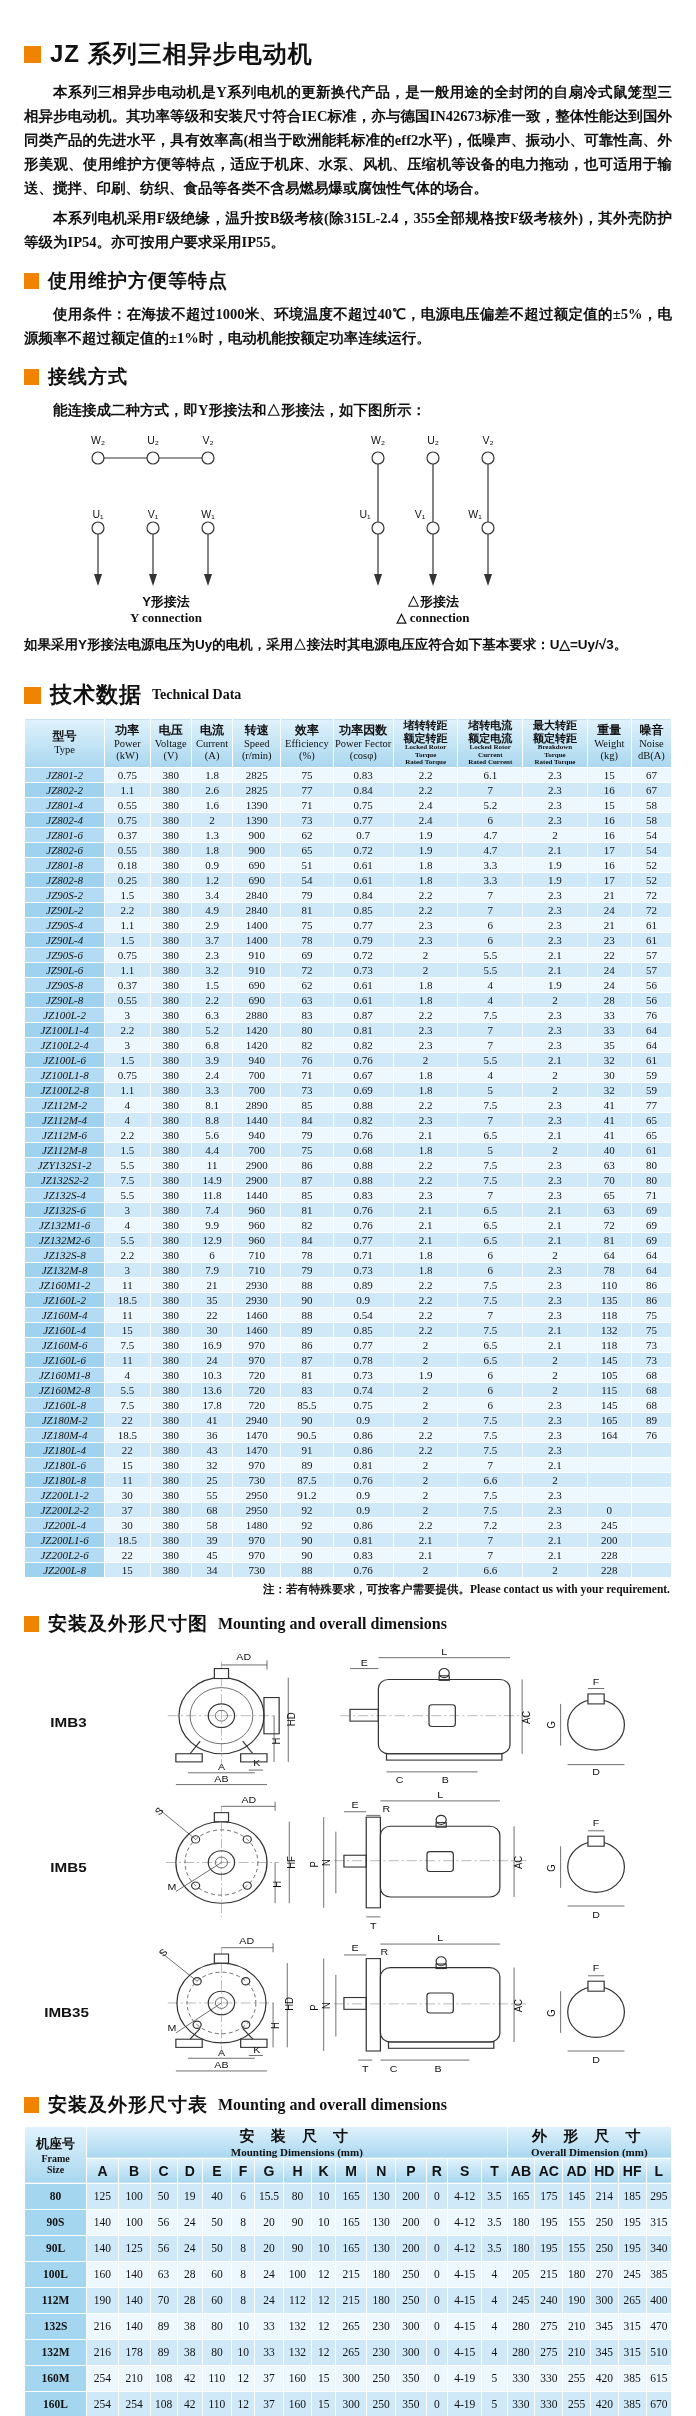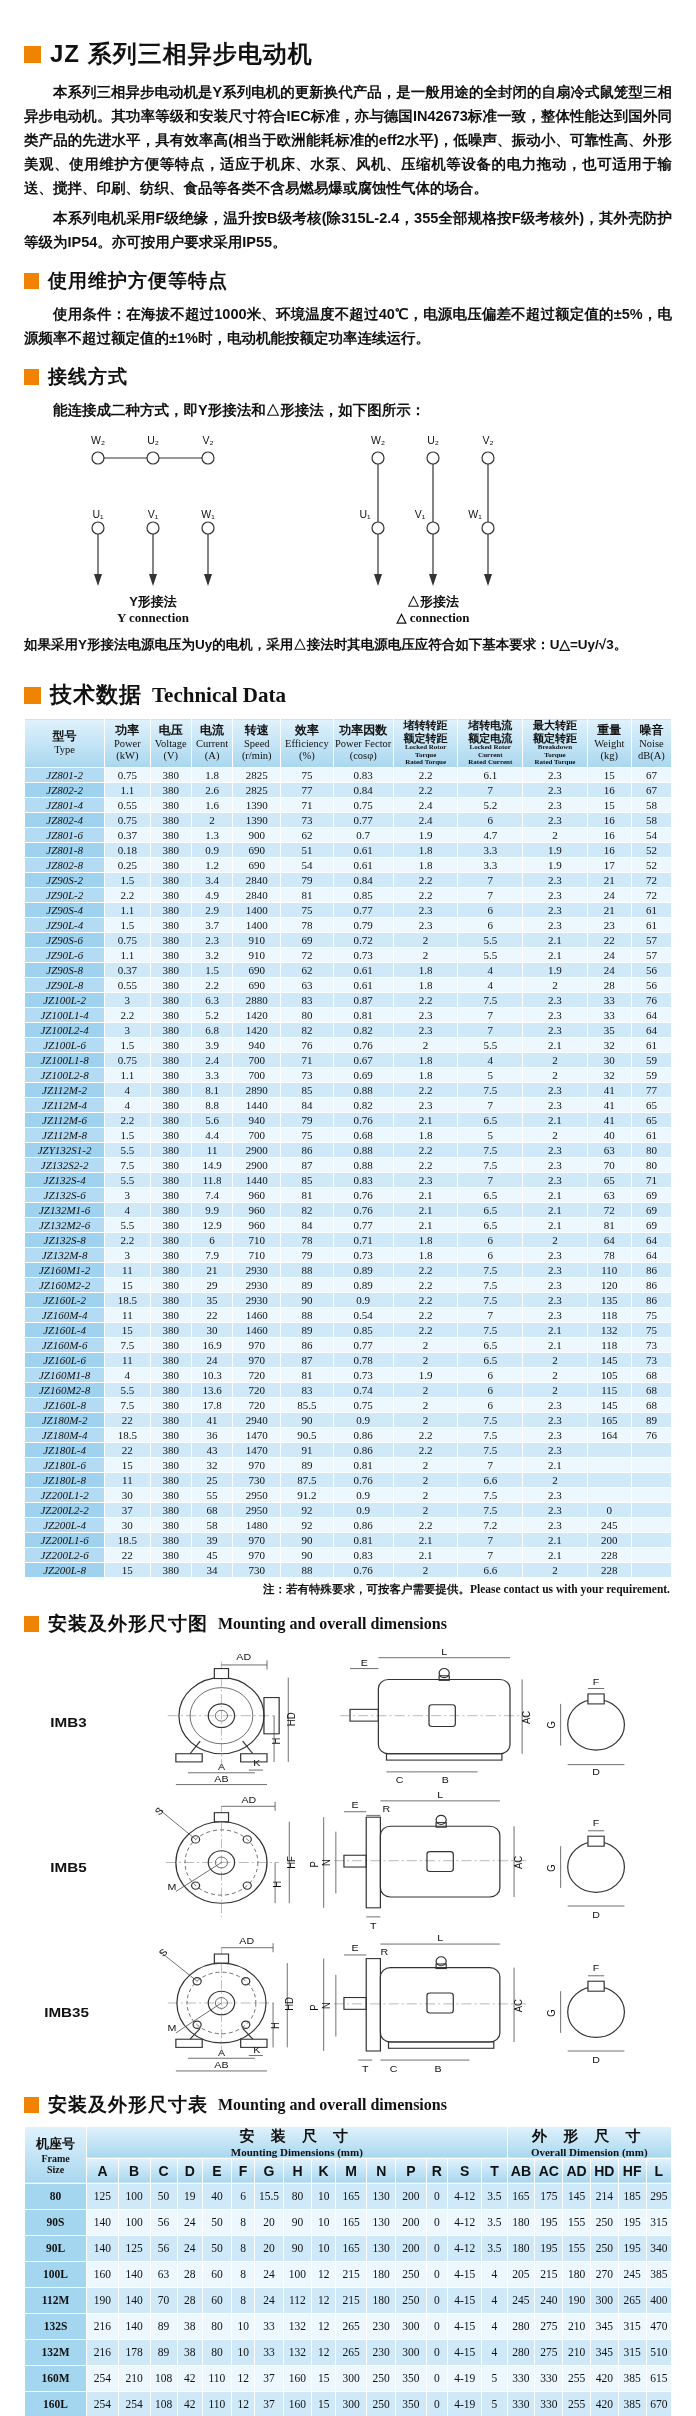--- a/index.html
+++ b/index.html
@@ -7,26 +7,26 @@
   .page{width:696px;min-height:2416px;box-sizing:border-box;padding:38px 24px 16px 24px;}
   
   .h-main{display:flex;align-items:center;margin:0 0 10px 0;}
   .sq{width:17px;height:17px;background:#f08300;margin-right:9px;flex:0 0 auto;}
   .sq.small{width:15px;height:16px;}
   .h-main .t{font-size:24px;font-weight:bold;letter-spacing:1px;}
   .h-sec{display:flex;align-items:center;margin:14px 0 8px 0;}
   .h-sec .t{font-size:19px;font-weight:bold;letter-spacing:1px;}
   .h-sec .en{font-family:"Liberation Serif",serif;font-weight:bold;font-size:16px;margin-left:10px;}
   p.body{font-size:14.5px;font-weight:700;line-height:24px;margin:0 0 6px 0;text-align:justify;}
-  p.body.indent{text-indent:2em;}
+  p.body.indent{text-indent:2em;font-family:Liberation Serif, serif;}
   
   .wirewrap{position:relative;width:640px;margin:4px auto 0 auto;}
   .cap{position:absolute;text-align:center;font-weight:bold;font-size:13px;line-height:16px;}
   .cap .en{font-family:"Liberation Serif",serif;font-weight:bold;font-size:13px;}
-  .cap1{left:0;top:166px;width:250px;}
+  .cap1{left:13px;top:166px;width:250px;}
   .cap2{left:280px;top:166px;width:250px;}
   .wirenote{font-size:13.5px;font-weight:700;margin:42px 0 0 0;}
   
   table{border-collapse:collapse;width:100%;table-layout:fixed;}
   th,td{border:1px solid #fff;text-align:center;padding:0;overflow:hidden;white-space:nowrap;}
   thead th{background:linear-gradient(#e0f2fc,#a9d7ef);}
   
   .tech td{font-family:"Liberation Serif",serif;font-size:11px;height:14px;line-height:14px;}
   .tech tbody tr:nth-child(odd) td{background:#ecf7fe;}
   .tech tbody tr:nth-child(even) td{background:#cfe9f8;}
@@ -136,21 +136,21 @@
     <div class="cap cap2">
       <div>△形接法</div>
       <div class="en">△ connection</div>
     </div>
   </div>
   <p class="wirenote">如果采用Y形接法电源电压为Uy的电机，采用△接法时其电源电压应符合如下基本要求：U△=Uy/√3。</p>
 
   <div class="h-sec" style="margin-top:26px;">
     <span class="sq"></span>
     <span class="t" style="font-size:22px;">技术数据</span>
-    <span class="en" style="font-size:21px;">Technical Data</span>
+    <span class="en" style="font-size:14px;">Technical Data</span>
   </div>
 
   <table class="tech">
     <colgroup id="techcols">
         <col style="width: 12.4%;">
         <col style="width: 7%;">
         <col style="width: 6.4%;">
         <col style="width: 6.4%;">
         <col style="width: 7.4%;">
         <col style="width: 8.1%;">
@@ -295,20 +295,34 @@
           <td>900</td>
           <td>62</td>
           <td>0.7</td>
           <td>1.9</td>
           <td>4.7</td>
           <td>2</td>
           <td>16</td>
           <td>54</td>
         </tr>
         <tr>
+          <td>JZ802-6</td>
+          <td>0.55</td>
+          <td>380</td>
+          <td>1.8</td>
+          <td>900</td>
+          <td>65</td>
+          <td>0.72</td>
+          <td>1.9</td>
+          <td>4.7</td>
+          <td>2.1</td>
+          <td>17</td>
+          <td>54</td>
+        </tr>
+        <tr>
           <td>JZ801-8</td>
           <td>0.18</td>
           <td>380</td>
           <td>0.9</td>
           <td>690</td>
           <td>51</td>
           <td>0.61</td>
           <td>1.8</td>
           <td>3.3</td>
           <td>1.9</td>
@@ -698,34 +712,20 @@
           <td>11</td>
           <td>380</td>
           <td>21</td>
           <td>2930</td>
           <td>88</td>
           <td>0.89</td>
           <td>2.2</td>
           <td>7.5</td>
           <td>2.3</td>
           <td>110</td>
-          <td>86</td>
-        </tr>
-        <tr>
-          <td>JZ160M2-2</td>
-          <td>15</td>
-          <td>380</td>
-          <td>29</td>
-          <td>2930</td>
-          <td>89</td>
-          <td>0.89</td>
-          <td>2.2</td>
-          <td>7.5</td>
-          <td>2.3</td>
-          <td>120</td>
           <td>86</td>
         </tr>
         <tr>
           <td>JZ160L-2</td>
           <td>18.5</td>
           <td>380</td>
           <td>35</td>
           <td>2930</td>
           <td>90</td>
           <td>0.9</td>

